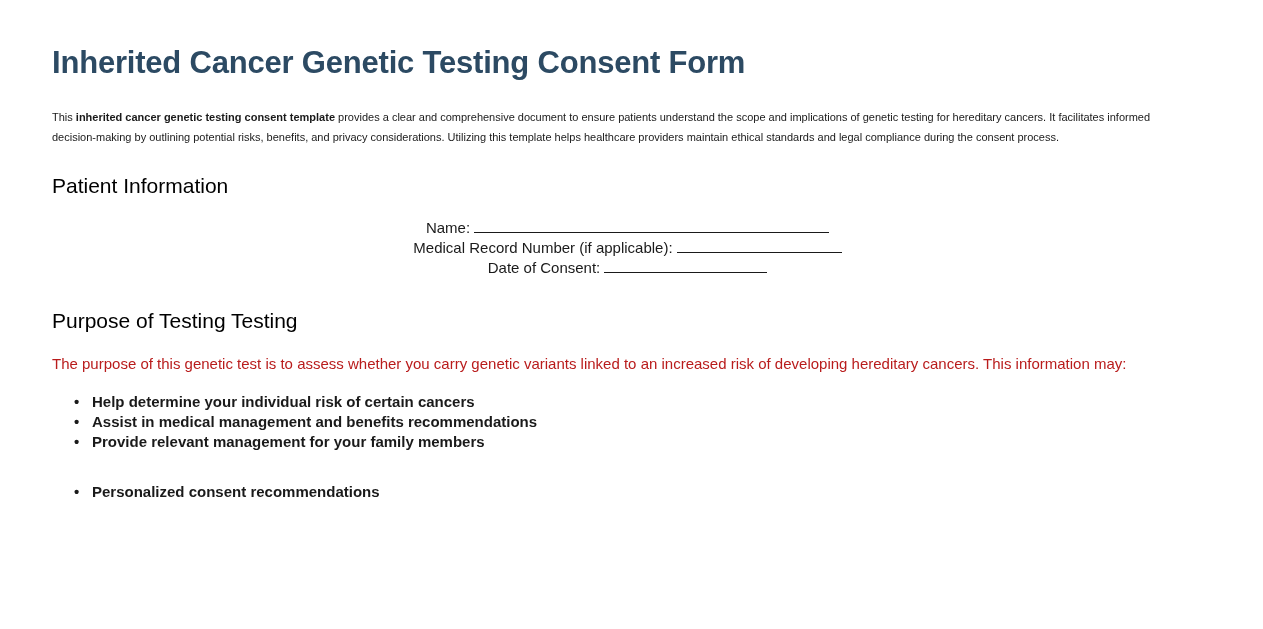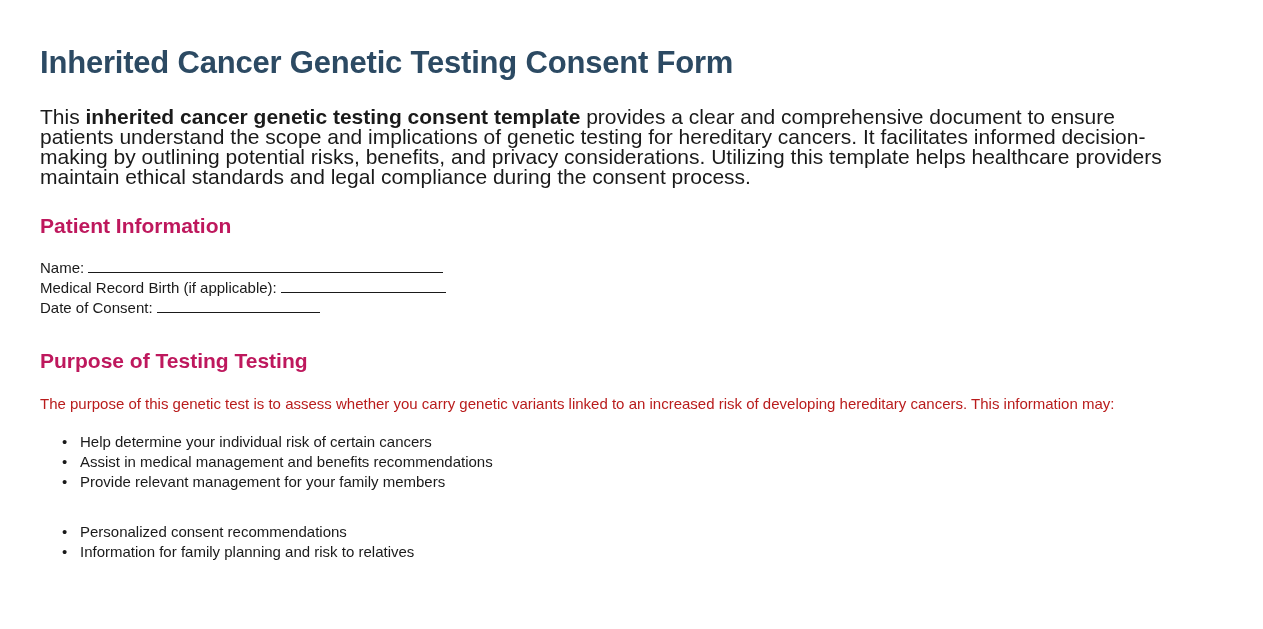--- a/index.html
+++ b/index.html
@@ -8,56 +8,58 @@
     background: #ffffff;
   }
   body {
     width: 1263px;
     height: 629px;
     overflow: hidden;
     font-family: "Liberation Sans", sans-serif;
     color: #1a1a1a;
   }
   .page {
-    padding: 44px 60px 0 40px;
+    padding: 44px 60px 0 24px;
     box-sizing: border-box;
+    margin-left: 28px;
   }
   h1.doc-title {
     font-size: 31px;
     line-height: 1.2;
     font-weight: bold;
     color: #2c4a63;
     margin: 0 0 26px 0;
     letter-spacing: -0.2px;
   }
   p.intro {
-    font-size: 21px;
+    font-size: 11px;
     line-height: 20px;
     margin: 0 0 26px 0;
     color: #1a1a1a;
     max-width: 1125px;
   }
   p.intro b {
     font-weight: bold;
   }
   h2.section {
     font-size: 21px;
-    font-weight: bold;
-    color: #be185d;
+    font-weight: normal;
+    color: #000000;
     margin: 0 0 20px 0;
     line-height: 1.2;
   }
   .fields {
     margin: 0 0 30px 0;
   }
   .field-line {
     font-size: 15px;
     line-height: 20px;
     color: #1a1a1a;
     white-space: nowrap;
+    text-align: center;
   }
   .blank {
     display: inline-block;
     border-bottom: 1px solid #1a1a1a;
     vertical-align: baseline;
     height: 14px;
     margin-left: 4px;
   }
   .blank.w-name { width: 355px; }
   .blank.w-dob { width: 135px; }
@@ -67,20 +69,21 @@
     font-size: 15px;
     line-height: 20px;
     margin: 0 0 18px 0;
     color: #b91c1c;
     max-width: 1080px;
   }
   ul.bullets {
     margin: 0 0 30px 0;
     padding-left: 40px;
     list-style: none;
+    font-weight: bold;
   }
   ul.bullets li {
     font-size: 15px;
     line-height: 20px;
     color: #1a1a1a;
     position: relative;
     padding-left: 0;
   }
   ul.bullets li::before {
     content: "\2022";
@@ -98,33 +101,32 @@
 <div class="page">
 
   <h1 class="doc-title">Inherited Cancer Genetic Testing Consent Form</h1>
 
   <p class="intro"><span>This </span><b>inherited cancer genetic testing consent template</b><span> provides a clear and comprehensive document to ensure patients understand the scope and implications of genetic testing for hereditary cancers. It facilitates informed decision-making by outlining potential risks, benefits, and privacy considerations. Utilizing this template helps healthcare providers maintain ethical standards and legal compliance during the consent process.</span></p>
 
   <h2 class="section">Patient Information</h2>
 
   <div class="fields">
     <div class="field-line"><span>Name:</span><span class="blank w-name"></span></div>
-    <div class="field-line"><span>Medical Record Birth (if applicable):</span><span class="blank w-mrn"></span></div>
+    <div class="field-line"><span>Medical Record Number (if applicable):</span><span class="blank w-mrn"></span></div>
     <div class="field-line"><span>Date of Consent:</span><span class="blank w-doc"></span></div>
   </div>
 
   <h2 class="section">Purpose of Testing Testing</h2>
 
   <p class="body-text">The purpose of this genetic test is to assess whether you carry genetic variants linked to an increased risk of developing hereditary cancers. This information may:</p>
 
   <ul class="bullets">
     <li>Help determine your individual risk of certain cancers</li>
     <li>Assist in medical management and benefits recommendations</li>
     <li>Provide relevant management for your family members</li>
   </ul>
 
 
   <ul class="bullets">
     <li>Personalized consent recommendations</li>
-    <li>Information for family planning and risk to relatives</li>
   </ul>
 
 </div>
 
 </body></html>

